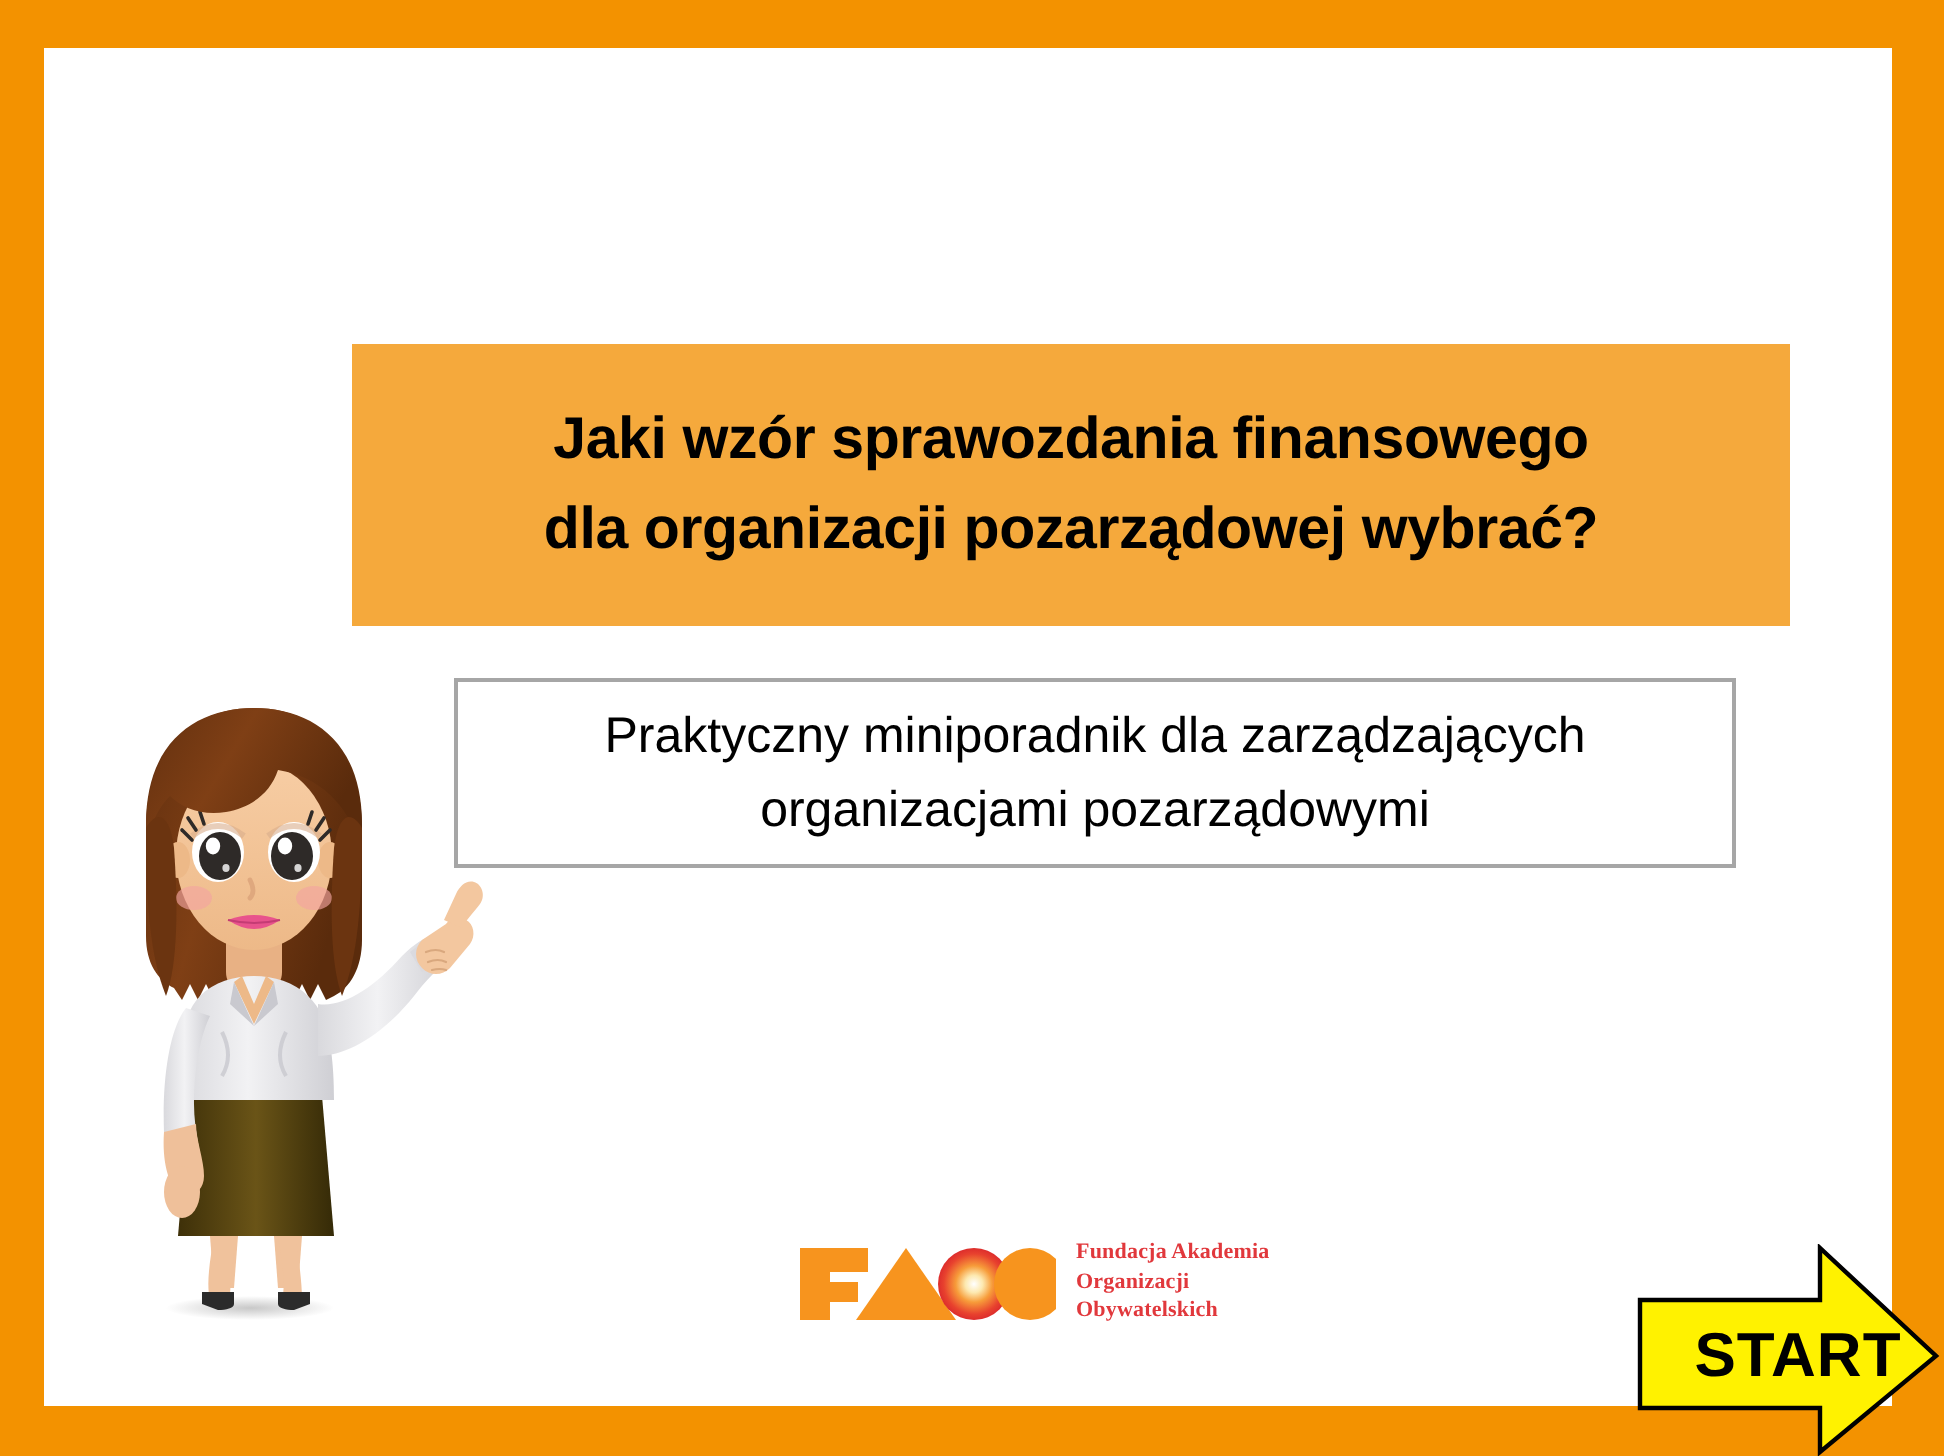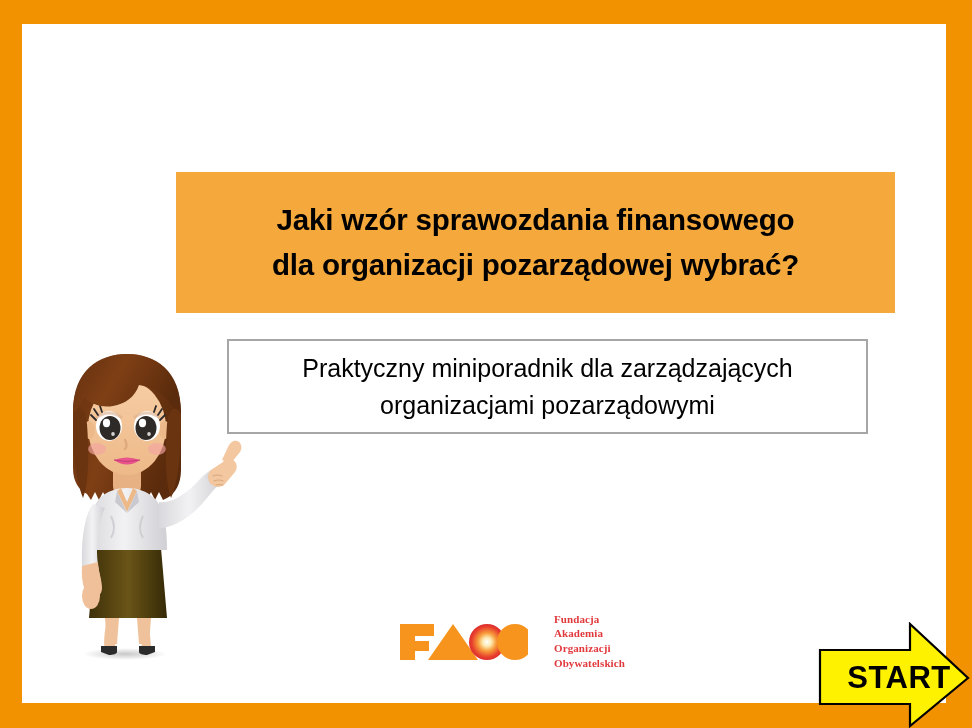--- a/index.html
+++ b/index.html
@@ -78,21 +78,20 @@
   }
   
   #logo {
     position: absolute;
     left: 398px;
     top: 616px;
     width: 250px;
     height: 50px;
     display: flex;
     align-items: center;
-    gap: 16px;
   }
   #logo-mark { width: 130px; height: 42px; flex: 0 0 auto; }
   #logo-wordmark {
     margin-left: 10px;
     font-family: "Liberation Serif", serif;
     font-size: 11px;
     font-weight: bold;
     color: #E1383C;
     line-height: 1.32;
     white-space: pre-line;

